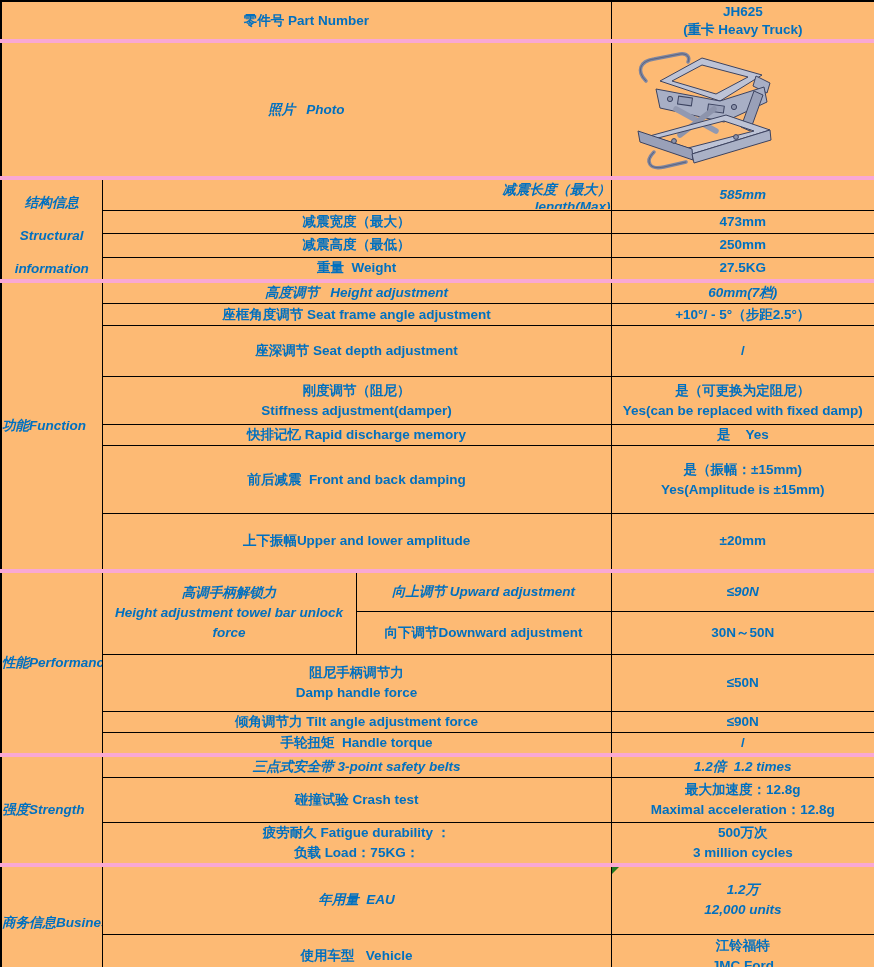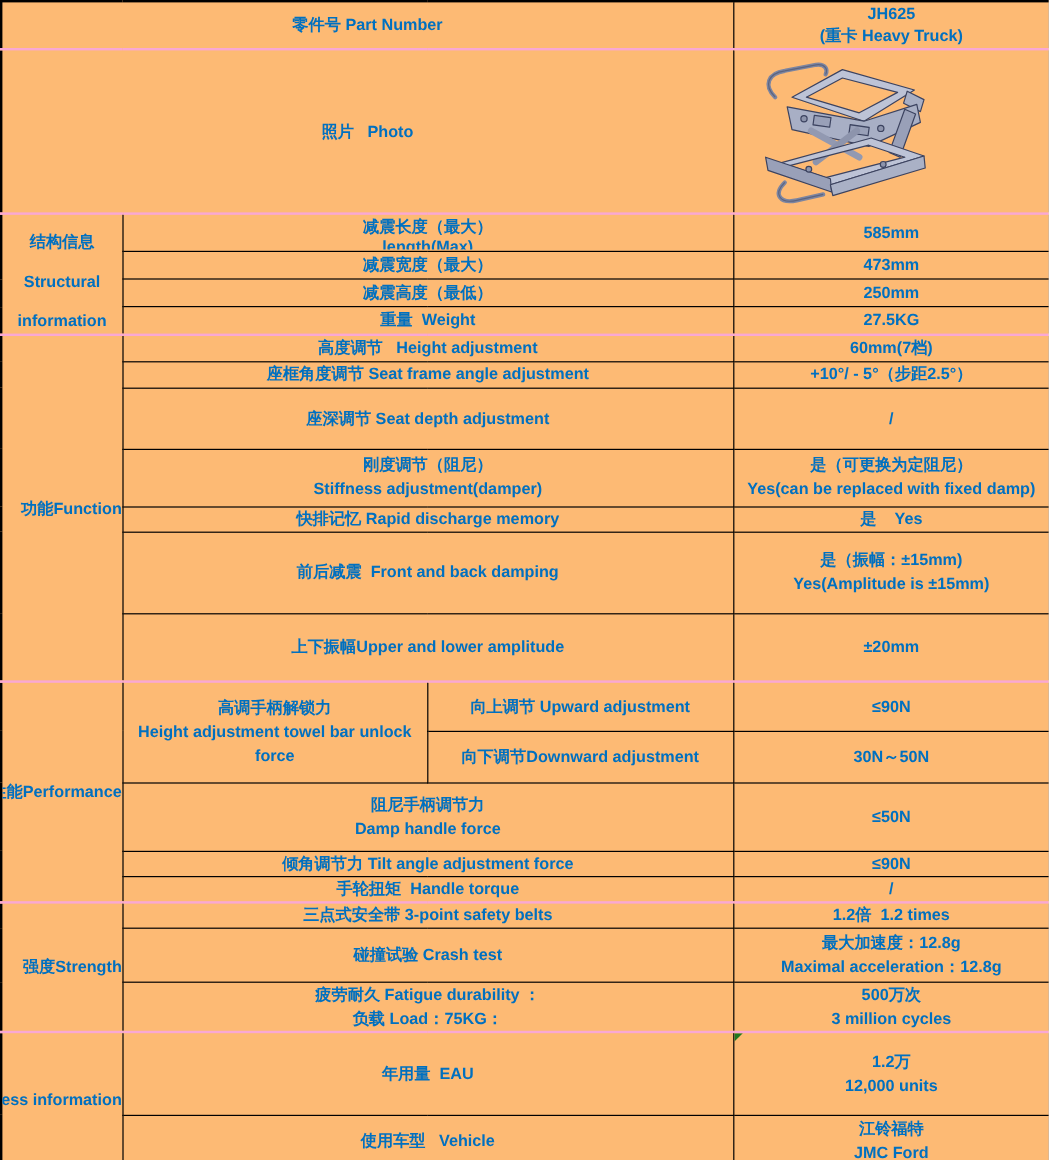--- a/index.html
+++ b/index.html
@@ -3,26 +3,26 @@
 <meta charset="utf-8">
 <style>
   html,body{margin:0;padding:0;background:#fff;}
   .page{width:874px;height:967px;background:#fdba74;overflow:hidden;}
   table.spec{
     border-collapse:collapse;table-layout:fixed;width:874px;
     font-family:"Liberation Sans","DejaVu Sans",sans-serif;
     font-weight:bold;color:#0070C0;border:2px solid #000;
   }
   td{border:1px solid #000;text-align:center;vertical-align:middle;padding:0;font-size:13.5px;overflow:hidden;}
-  tr.sec td{border-top:2px solid #f9a8d4;}
+  tr.sec td{border-top:4px solid #f9a8d4;font-style:italic;}
   .ln{display:block;line-height:20px;white-space:pre;}
   .lh18 .ln{line-height:18px;}
-  .clip2{height:28px;overflow:hidden;}
+  .clip2{height:28px;overflow:hidden;text-align:right;}
   .clip2 .ln{line-height:17px;}
-  .hclip{display:flex;justify-content:flex-end;overflow:hidden;white-space:pre;line-height:20px;}
+  .hclip{display:flex;justify-content:flex-start;overflow:hidden;white-space:pre;line-height:20px;}
   .seclbl .ln{line-height:21px;margin-top:12px;}
   .rel{position:relative;text-align:center;}
   .corner-tri{position:absolute;top:0;left:0;width:0;height:0;
     border-top:7px solid #217821;border-right:7px solid transparent;}
   .photo-cell{text-align:left;vertical-align:middle;}
   .photo-cell svg{display:block;margin:4px 0 0 4px;}
 </style>
 </head>
 <body>
 

